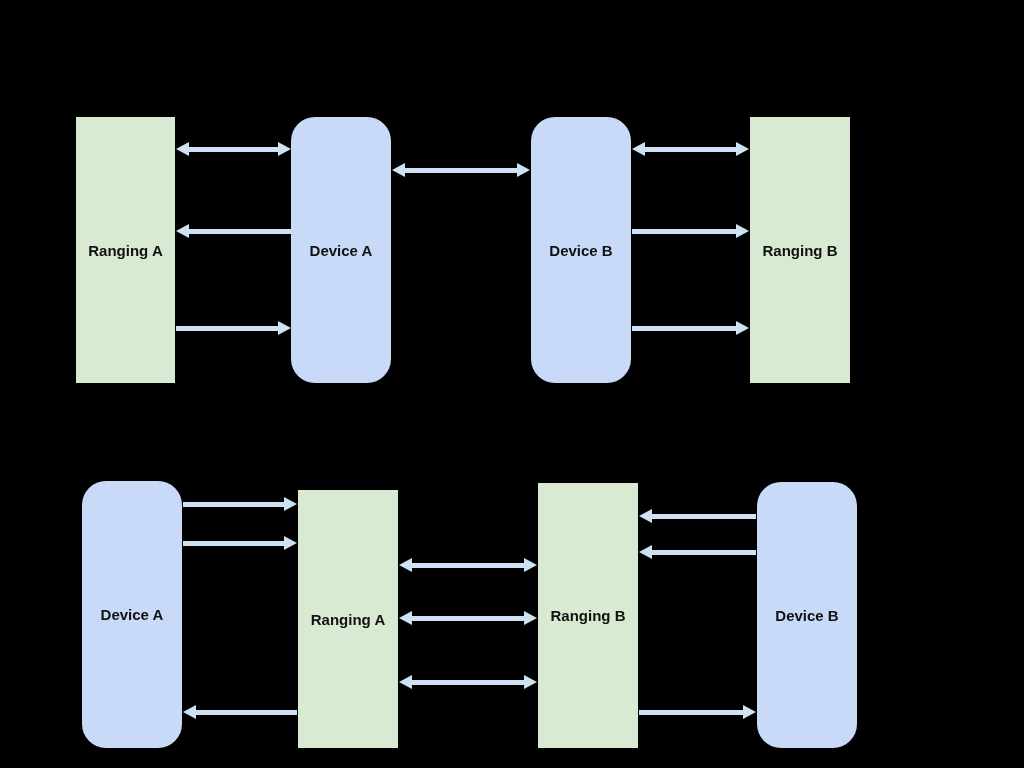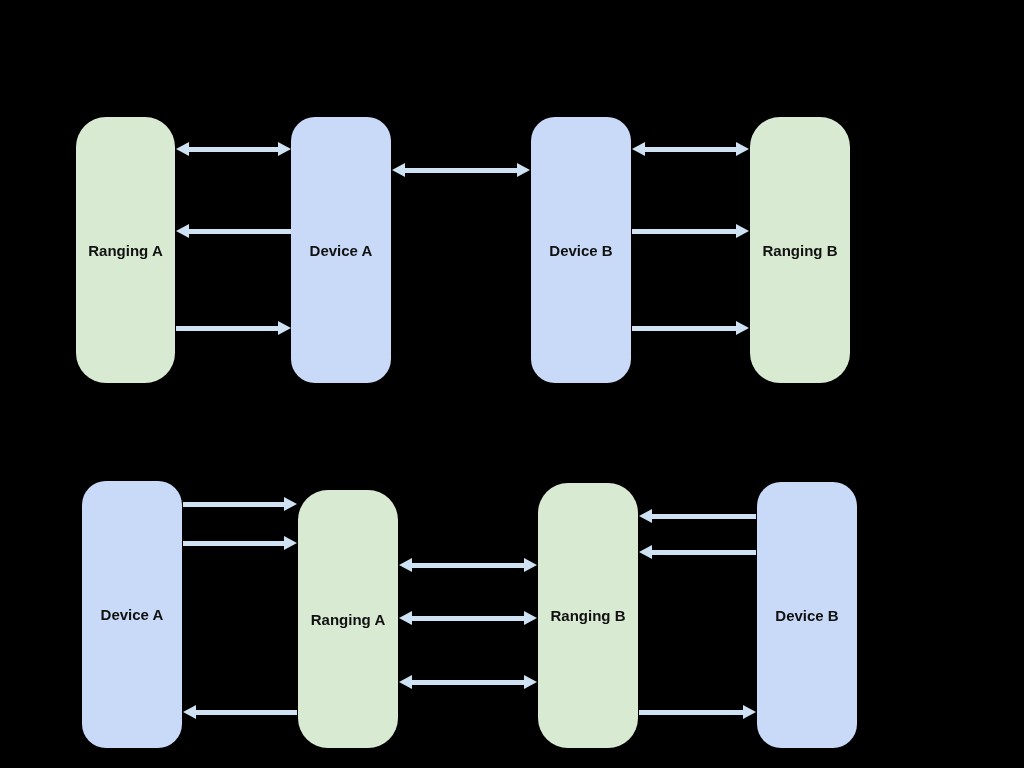--- a/index.html
+++ b/index.html
@@ -13,21 +13,21 @@
   .box{
     position:absolute;
     display:flex;align-items:center;justify-content:center;
     box-sizing:border-box;
   }
   .box .label{
     font-size:15px;font-weight:bold;
     color:var(--label-text,#111);
     white-space:nowrap;
   }
-  .box.green{background:var(--ranging-box,#d9ead3);border-radius:30px;}
+  .box.green{background:var(--ranging-box,#d9ead3);}
   .box.blue{background:var(--device-box,#c9daf8);border-radius:24px;}
   .arrow{
     position:absolute;
     display:flex;align-items:center;
     height:14px;
   }
   .arrow .shaft{
     flex:1;height:5px;
     background:var(--arrow,#cfe2f3);
   }

